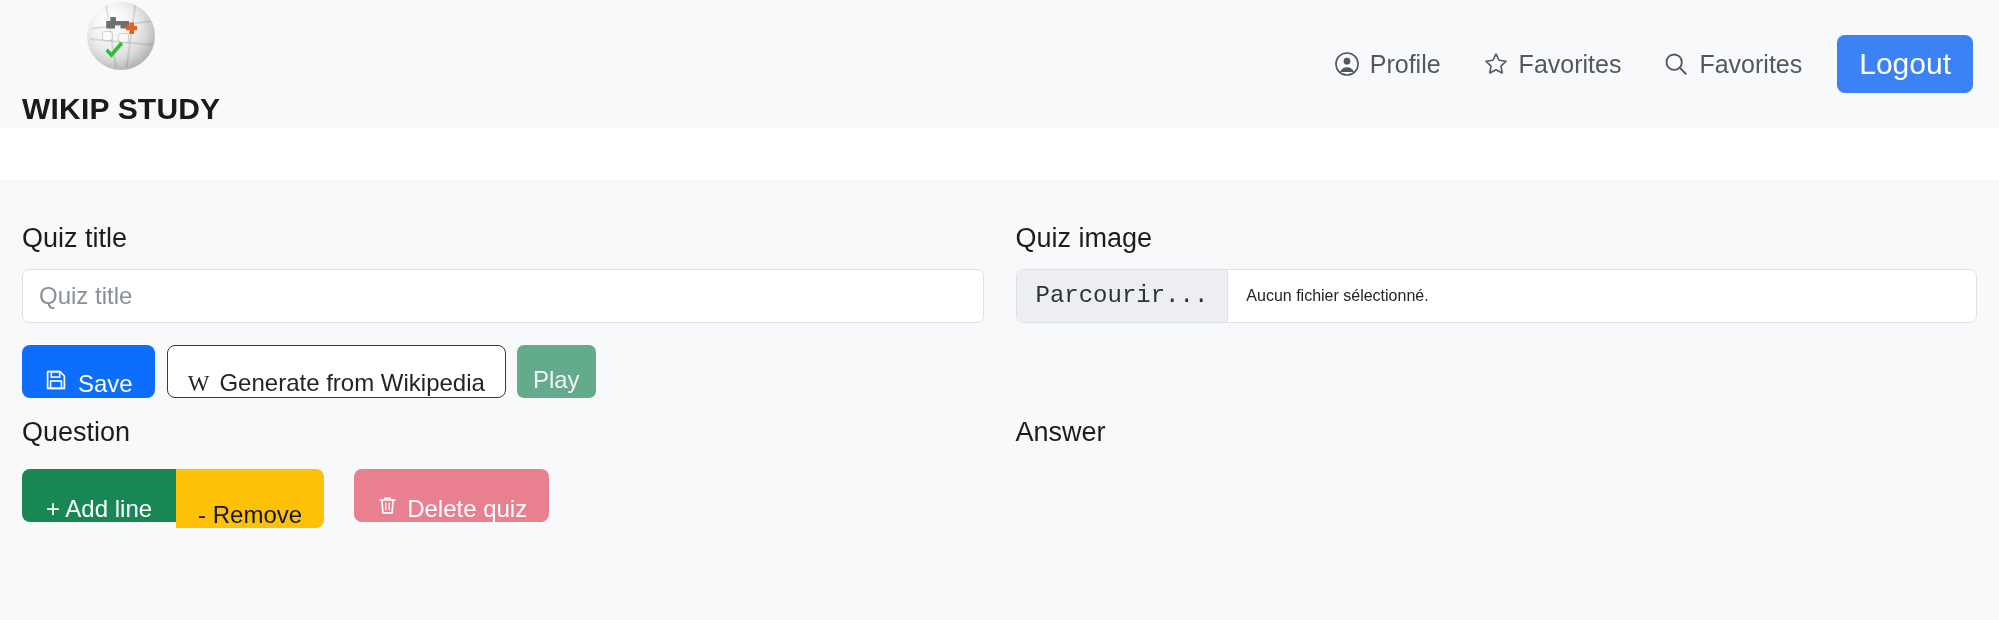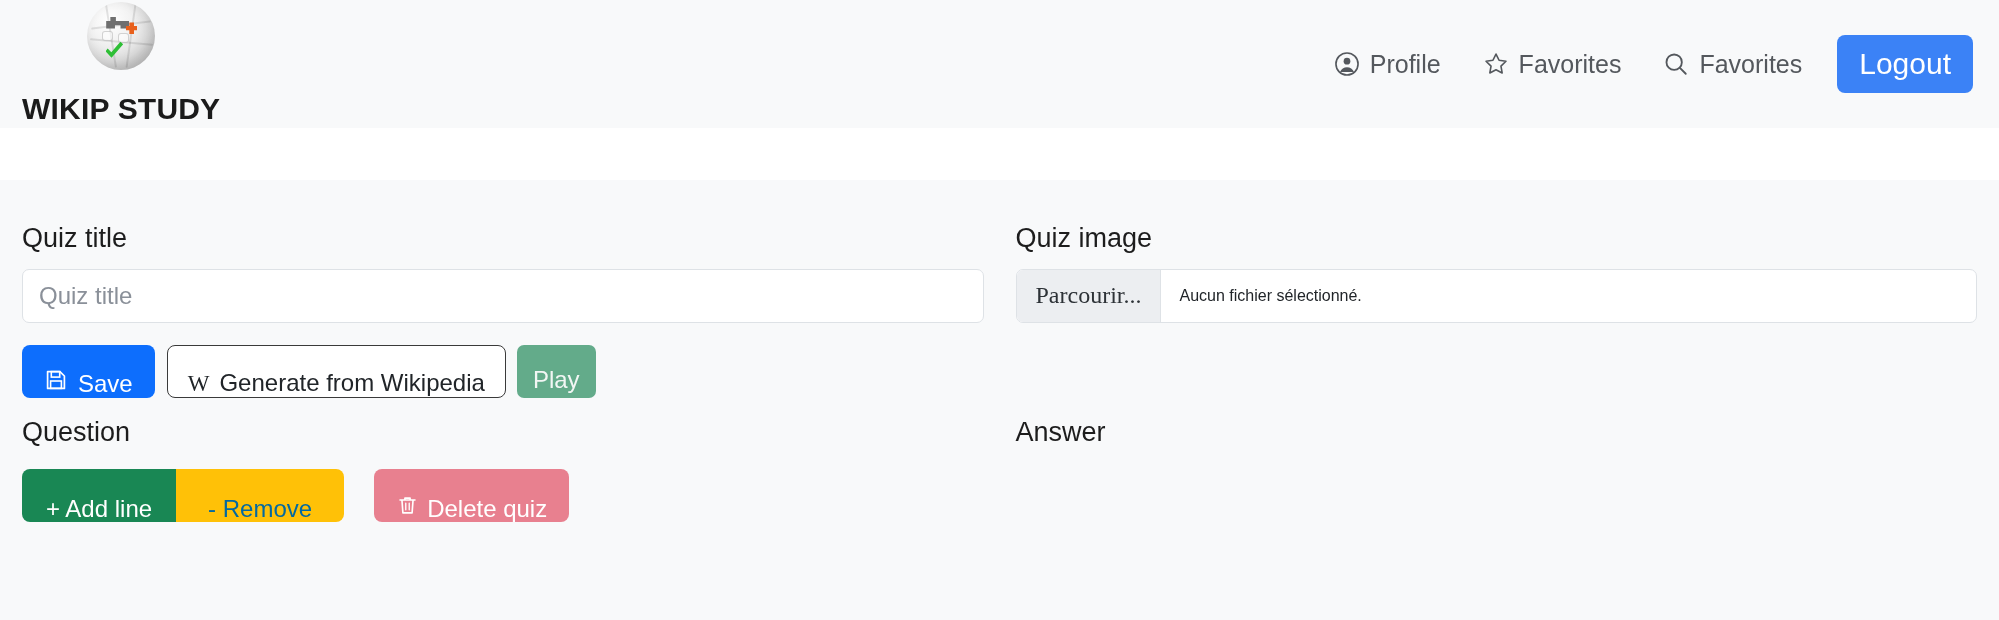--- a/index.html
+++ b/index.html
@@ -159,21 +159,21 @@
     border: 1px solid #dee2e6;
     border-radius: 7px;
     overflow: hidden;
   }
   .file-btn {
     background: #eceef1;
     border: none;
     border-right: 1px solid #dee2e6;
     color: #2d3237;
     font-size: 24px;
-    font-family: Liberation Serif, serif;
+    font-family: Liberation Mono, monospace;
     padding: 0 19px;
     cursor: pointer;
     white-space: nowrap;
   }
   .file-name {
     display: flex;
     align-items: center;
     padding: 0 18px;
     font-size: 16px;
     color: #212529;
@@ -229,24 +229,24 @@
 
   .btn-addline {
     background: #198754;
     color: #fff;
     border-radius: 8px 0 0 8px;
     padding: 0 24px;
     height: 53px;
   }
   .btn-remove {
     background: #ffc107;
-    color: #0369a1;
+    color: #0f172a;
     border-radius: 0 8px 8px 0;
-    padding: 0 32px;
-    height: 53px;
+    padding: 0 22px;
+    height: 59px;
   }
   .btn-delete {
     background: #e8808f;
     color: #ffffff;
     border-radius: 8px;
     padding: 0 22px;
     height: 53px;
     margin-left: 30px;
     gap: 8px;
   }

